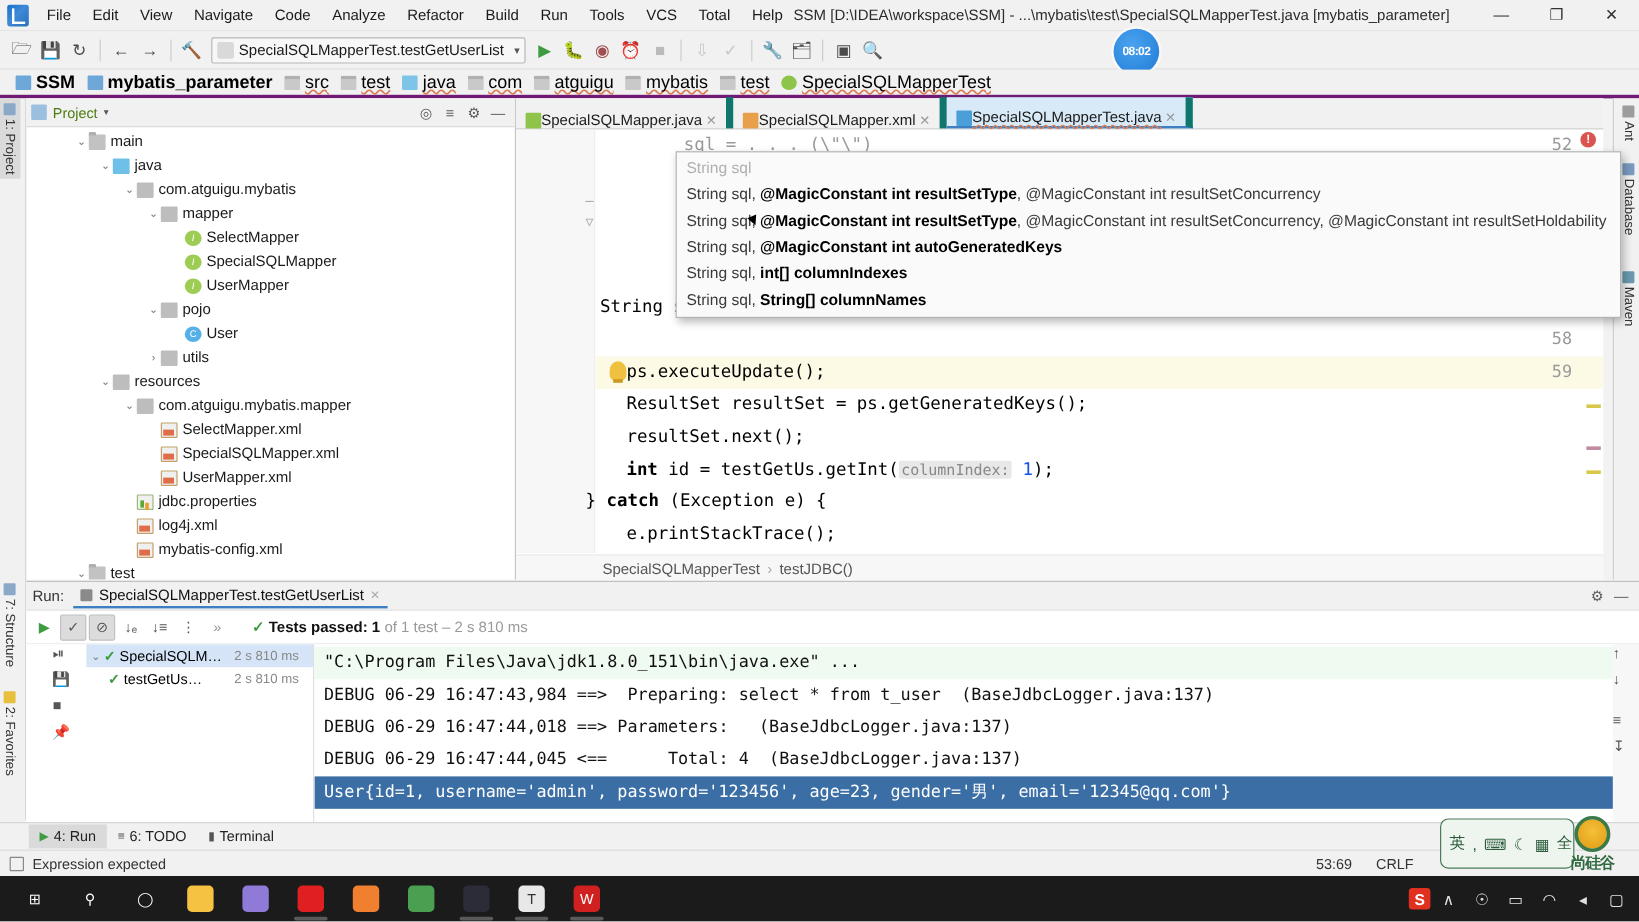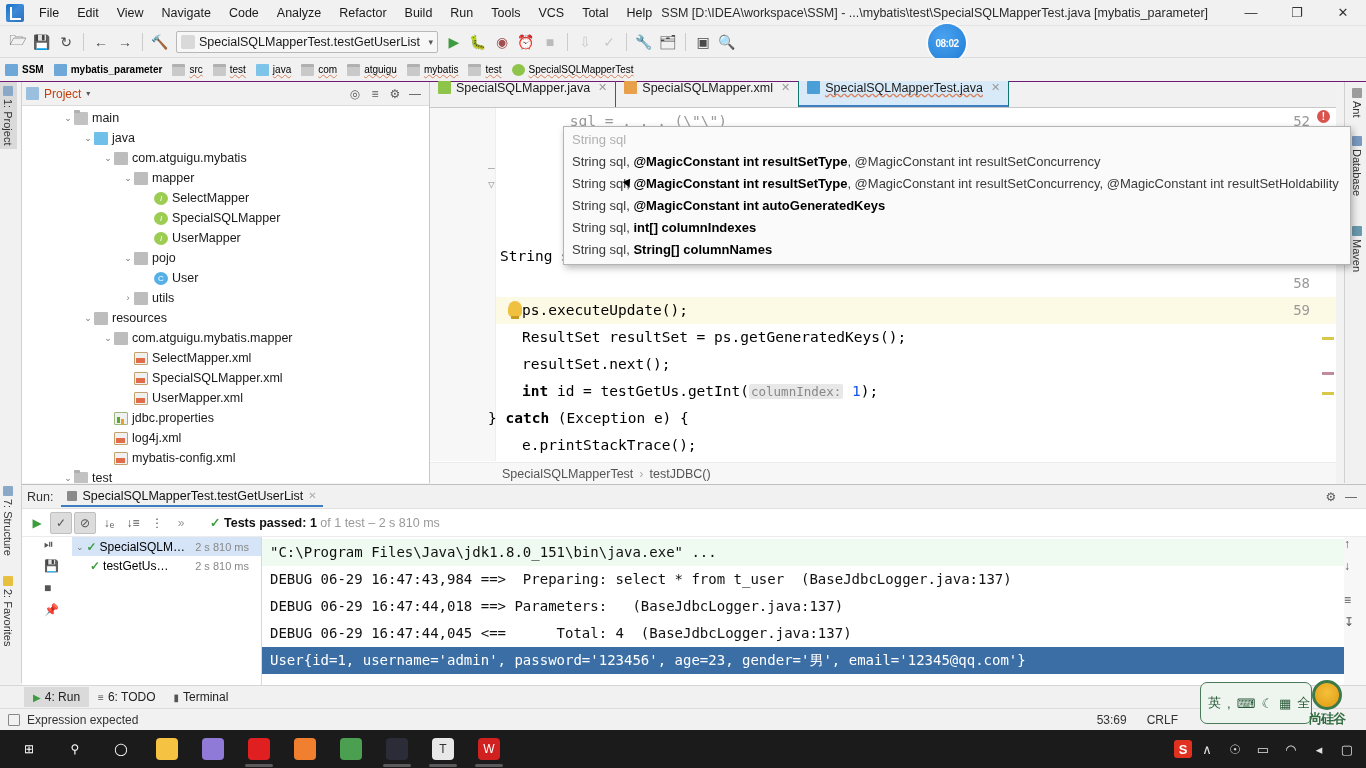--- a/index.html
+++ b/index.html
@@ -70,22 +70,22 @@
     background: radial-gradient(circle at 40% 35%, #4aa3f0, #1f7ad4);
     position: absolute; left: 928px; top: 24px;
     display: flex; align-items: center; justify-content: center;
     color: #fff; font-size: 10px; font-weight: bold; letter-spacing: -0.5px;
     box-shadow: 0 0 0 2px rgba(255,255,255,.6);
   }
 
   
   .navbar {
     position: absolute; top: 58px; left: 0; width: 1366px; height: 24px;
-    background: #f1f1f1; display: flex; align-items: center; 
-    border-bottom: 1px solid #701a75; font-size: 10px;
+    background: #f1f1f1; display: flex; align-items: center; padding-left: 8px;
+    border-bottom: 3px solid #701a75; font-size: 15px;
   }
   .nav-crumb { display: flex; align-items: center; padding: 2px 5px; white-space: nowrap; }
   .nav-crumb.bold { font-weight: bold; }
   .crumb-ico {
     width: 13px; height: 12px; margin-right: 4px; flex: none; border-radius: 1px;
   }
   .ico-module { background: #6ea8d8; }
   .ico-folder { background: #c9c9c9; border-top: 3px solid #b0b0b0; }
   .ico-java   { background: #7ec3e8; }
   .ico-class  { background: #4a9fd8; border-radius: 50%; }
@@ -109,21 +109,21 @@
   
   .proj-panel {
     position: absolute; top: 82px; left: 22px; width: 408px; height: 401px;
     background: #fff; border-right: 1px solid #c8c8c8;
   }
   .proj-header {
     height: 24px; background: #f1f1f1; display: flex; align-items: center;
     padding: 0 4px; border-bottom: 1px solid #dcdcdc; font-size: 12px;
   }
   .proj-header .ph-ico { width: 13px; height: 13px; background: #9bbfdf; margin-right: 5px; border-radius: 1px; }
-  .proj-header .ph-title { font-weight: normal; color: #c2410c; }
+  .proj-header .ph-title { font-weight: normal; color: #4d7c0f; }
   .proj-header .ph-arrow { font-size: 8px; margin-left: 5px; color: #555; }
   .proj-header .spacer { flex: 1; }
   .ph-btn { width: 20px; height: 20px; display: flex; align-items: center; justify-content: center;
             color: #5a5a5a; font-size: 12px; }
   .tree { padding-top: 2px; font-size: 12.5px; position: relative; height: 377px; overflow: hidden; }
   .trow { display: flex; align-items: center; height: 20px; white-space: nowrap; }
   .tarrow { width: 12px; text-align: center; color: #777; font-size: 9px; flex: none; }
   .ticon { width: 14px; height: 13px; margin-right: 4px; flex: none; border-radius: 1px; }
   .i-folder { background: #c2c2c2; position: relative; }
   .i-folder::before { content:""; position:absolute; left:0; top:-2px; width:6px; height:3px; background:#b0b0b0; border-radius:1px 1px 0 0;}
@@ -141,22 +141,22 @@
   
   .editor-wrap {
     position: absolute; top: 82px; left: 430px; width: 906px; height: 401px;
     background: #fff;
   }
   .tabs-row {
     height: 26px; background: #f1f1f1; display: flex; align-items: flex-end;
     border-bottom: 1px solid #c8c8c8;
   }
   .etab {
-    height: 26px; display: flex; align-items: flex-start; padding: 0 8px;
-    font-size: 12.5px; gap: 5px; border-right: 1px solid #0f766e; color: #1a1a1a;
+    height: 26px; display: flex; align-items: flex-end; padding: 0 8px;
+    font-size: 12.5px; border-right: 6px solid #0f766e; color: #1a1a1a;
   }
   .etab.active { background: #d8eaf8; border-bottom: 2px solid #3d7fc1; }
   .etab-ico { width: 13px; height: 13px; flex: none; border-radius: 1px; }
   .etab-x { color: #999; font-size: 11px; margin-left: 3px; }
   .code-area {
     position: relative; height: 353px; background: #fff; overflow: hidden;
     font-family: "DejaVu Sans Mono", monospace; font-size: 14.5px;
   }
   .gutter {
     position: absolute; left: 0; top: 0; width: 66px; height: 353px;

